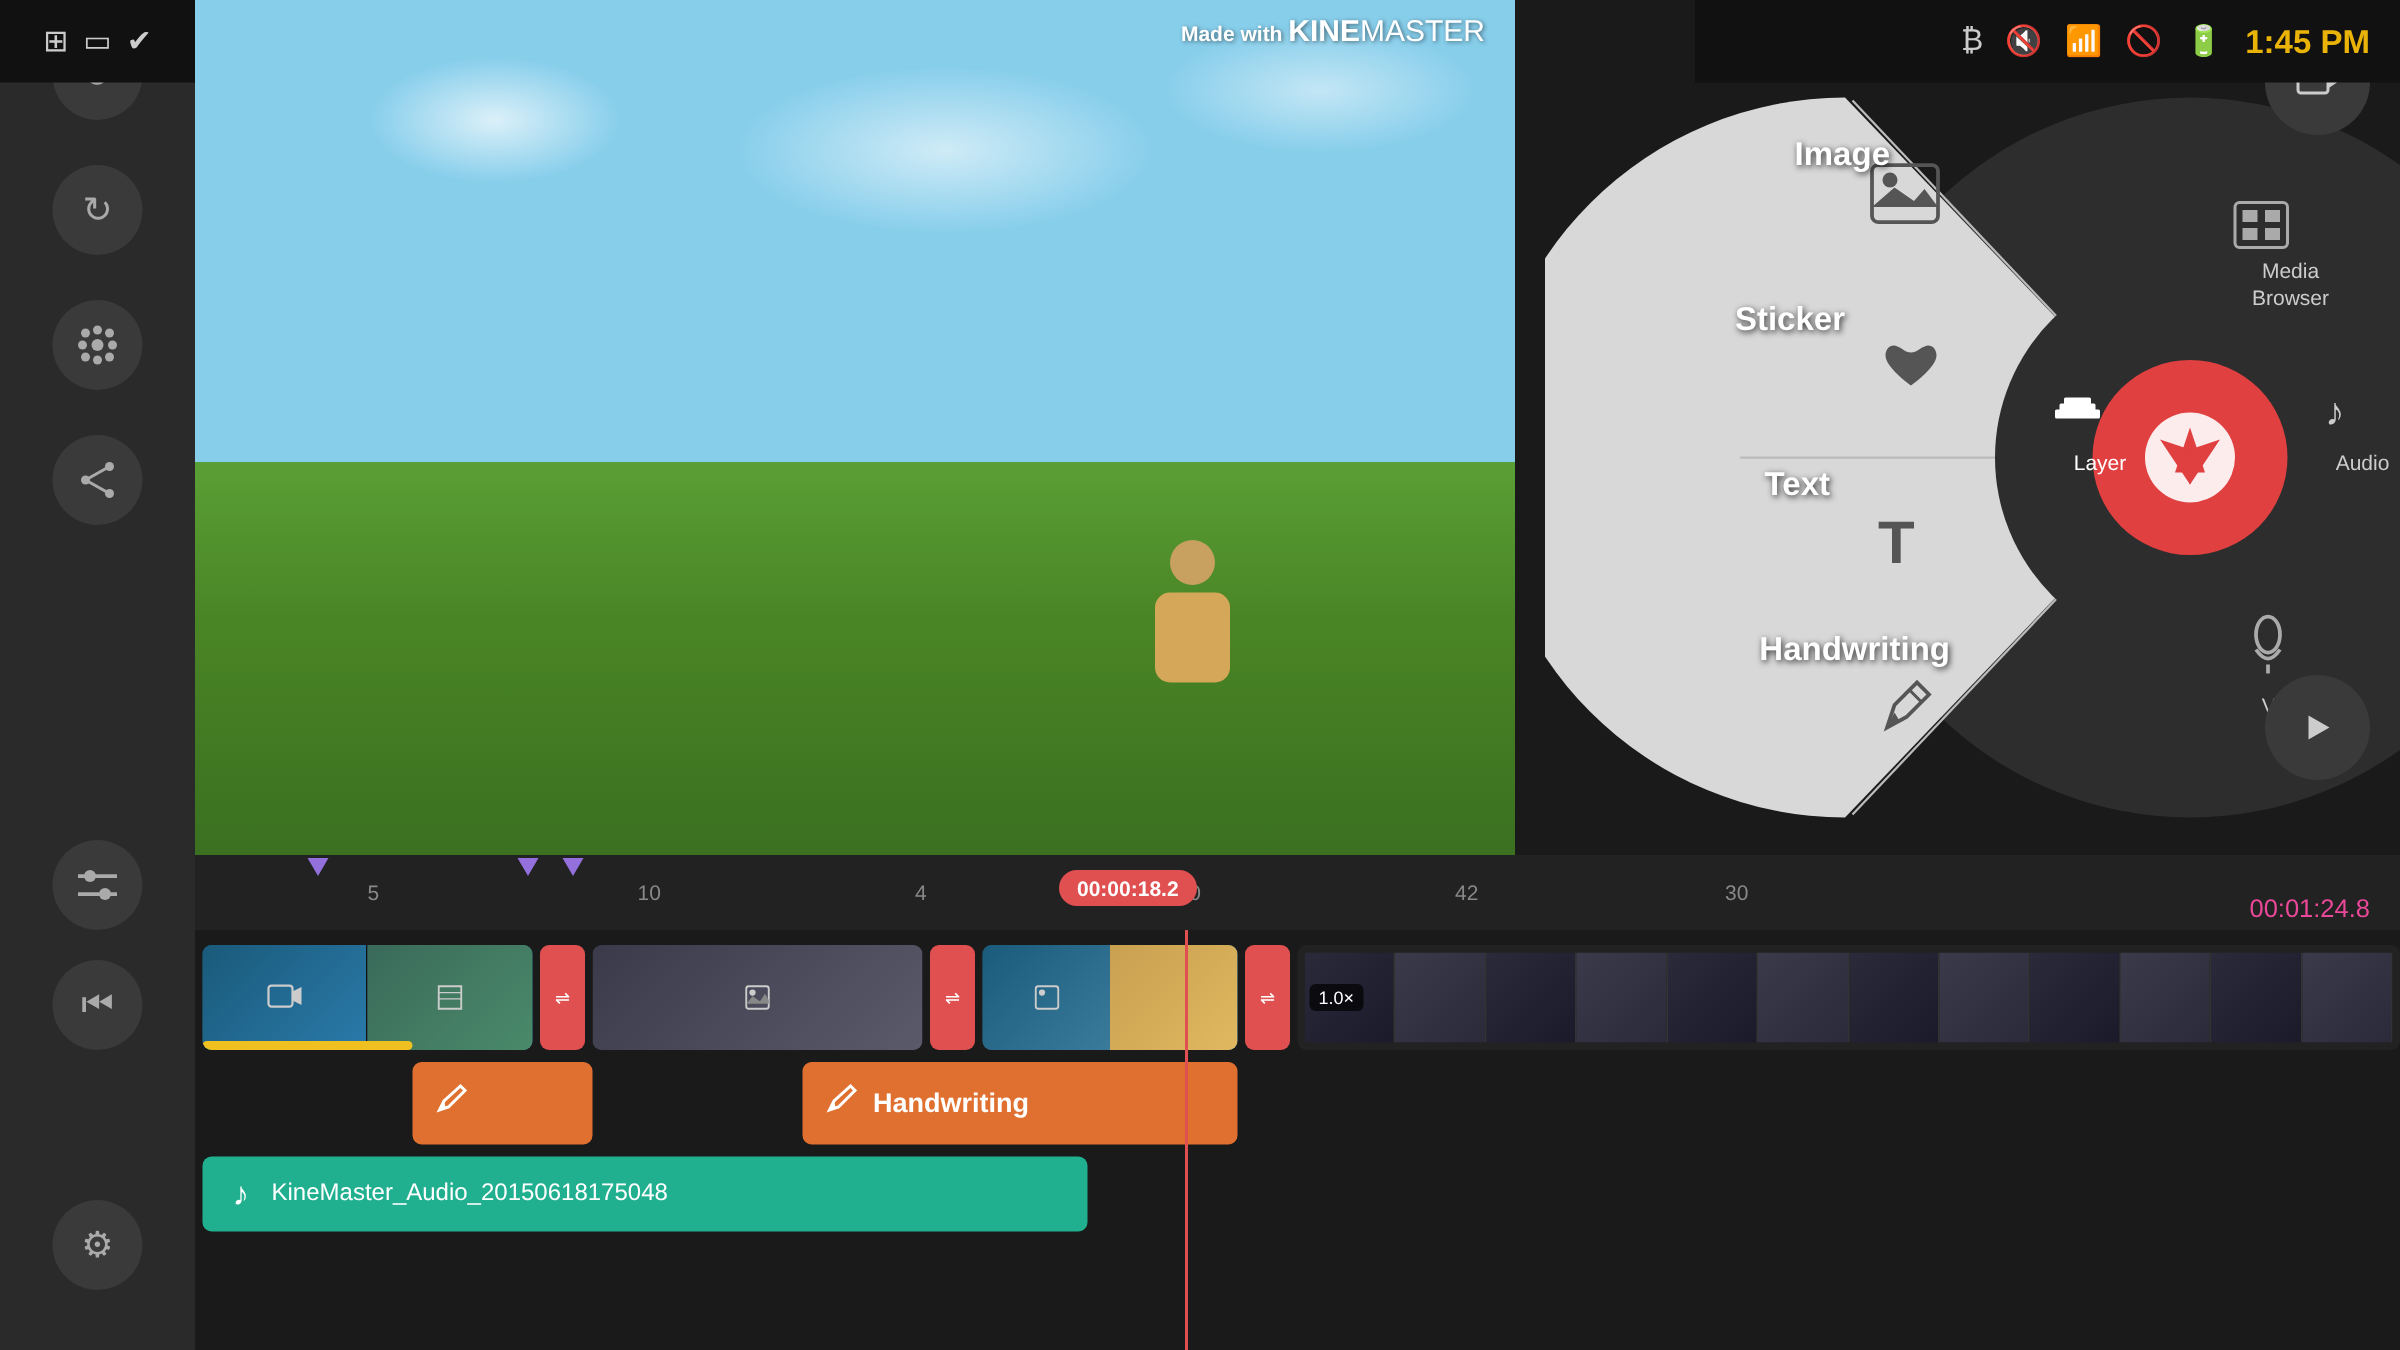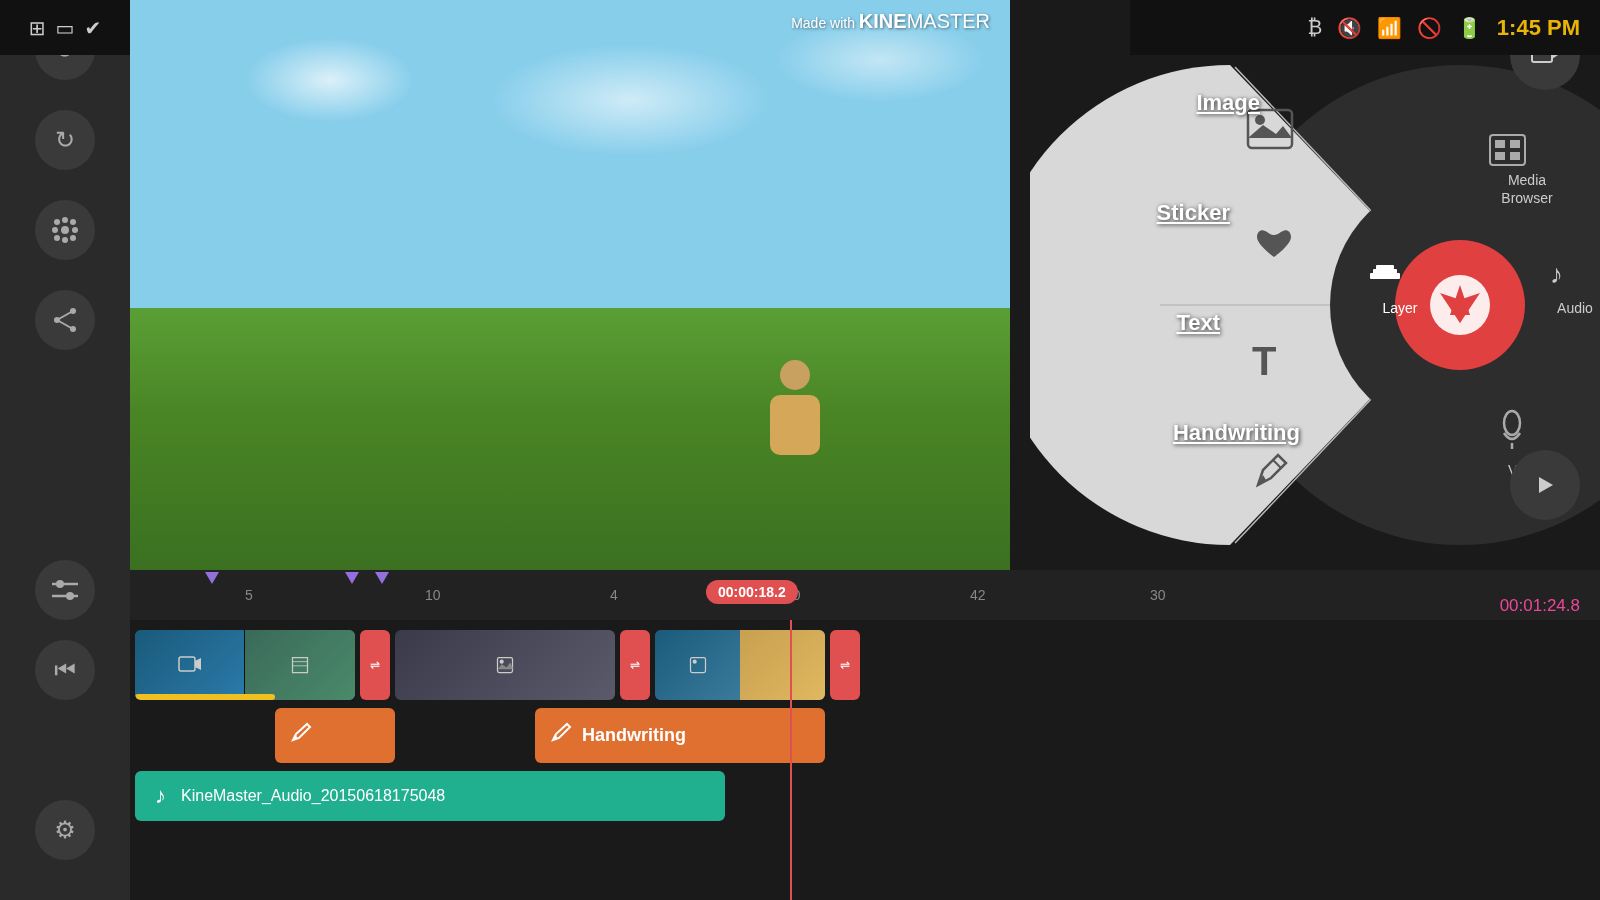--- a/index.html
+++ b/index.html
@@ -60,21 +60,21 @@
     }
     .kinemaster-watermark {
       position: absolute;
       top: 10px; right: 20px;
       color: white;
       font-size: 18px;
       font-weight: bold;
       text-shadow: 1px 1px 3px rgba(0,0,0,0.5);
     }
     .kinemaster-watermark span.made-with {
-      font-weight: normal;
+      font-weight: bold;
       font-size: 14px;
     }
     .kinemaster-watermark span.kine {
       color: white;
       font-size: 20px;
     }
     .kinemaster-watermark span.master {
       color: white;
       font-size: 20px;
       font-weight: normal;
@@ -318,21 +318,20 @@
       cursor: pointer;
     }
 
     .menu-label {
       position: absolute;
       color: white;
       font-size: 22px;
       font-weight: bold;
       text-shadow: 1px 1px 4px rgba(0,0,0,0.8);
       cursor: pointer;
-      text-decoration: underline;
     }
 
     .speed-badge {
       position: absolute;
       left: 8px; top: 50%;
       transform: translateY(-50%);
       background: rgba(0,0,0,0.7);
       color: white;
       padding: 2px 6px;
       font-size: 12px;
@@ -597,20 +596,38 @@
             </svg>
         </div>
         <div style="width:50%; height:100%; background: linear-gradient(135deg, #c8a050, #e0b860); display:flex; align-items:center; justify-content:center;">
         </div>
       </div>
 
       <div class="video-clip clip-6">
         <span style="color:white; font-size:12px;">⇌</span>
       </div>
 
+      <div class="video-clip clip-long" style="position:relative; min-width: 0; flex: 1; height:70px;">
+        <div class="speed-badge">1.0×</div>
+        <div class="film-strip">
+
+          <div class="film-frame" style="background: linear-gradient(135deg, #2a2a3a, #1a1a2a);"></div>
+          <div class="film-frame" style="background: linear-gradient(135deg, #3a3a4a, #2a2a3a);"></div>
+          <div class="film-frame" style="background: linear-gradient(135deg, #2a2a3a, #1a1a2a);"></div>
+          <div class="film-frame" style="background: linear-gradient(135deg, #3a3a4a, #2a2a3a);"></div>
+          <div class="film-frame" style="background: linear-gradient(135deg, #2a2a3a, #1a1a2a);"></div>
+          <div class="film-frame" style="background: linear-gradient(135deg, #3a3a4a, #2a2a3a);"></div>
+          <div class="film-frame" style="background: linear-gradient(135deg, #2a2a3a, #1a1a2a);"></div>
+          <div class="film-frame" style="background: linear-gradient(135deg, #3a3a4a, #2a2a3a);"></div>
+          <div class="film-frame" style="background: linear-gradient(135deg, #2a2a3a, #1a1a2a);"></div>
+          <div class="film-frame" style="background: linear-gradient(135deg, #3a3a4a, #2a2a3a);"></div>
+          <div class="film-frame" style="background: linear-gradient(135deg, #2a2a3a, #1a1a2a);"></div>
+          <div class="film-frame" style="background: linear-gradient(135deg, #3a3a4a, #2a2a3a);"></div>
+        </div>
+      </div>
     </div>
 
     <div class="track-row" style="padding-left: 145px;">
       <div class="handwriting-track" style="width: 120px;">
         <span class="hw-icon">
           <svg width="22" height="22" viewBox="0 0 22 22" fill="none">
             <path d="M3,18 L6,12 L17,2 L20,5 L9,16 Z" fill="none" stroke="white" stroke-width="2"></path>
             <path d="M3,18 L7,16 L6,12 Z" fill="white"></path>
           </svg>
         </span>

